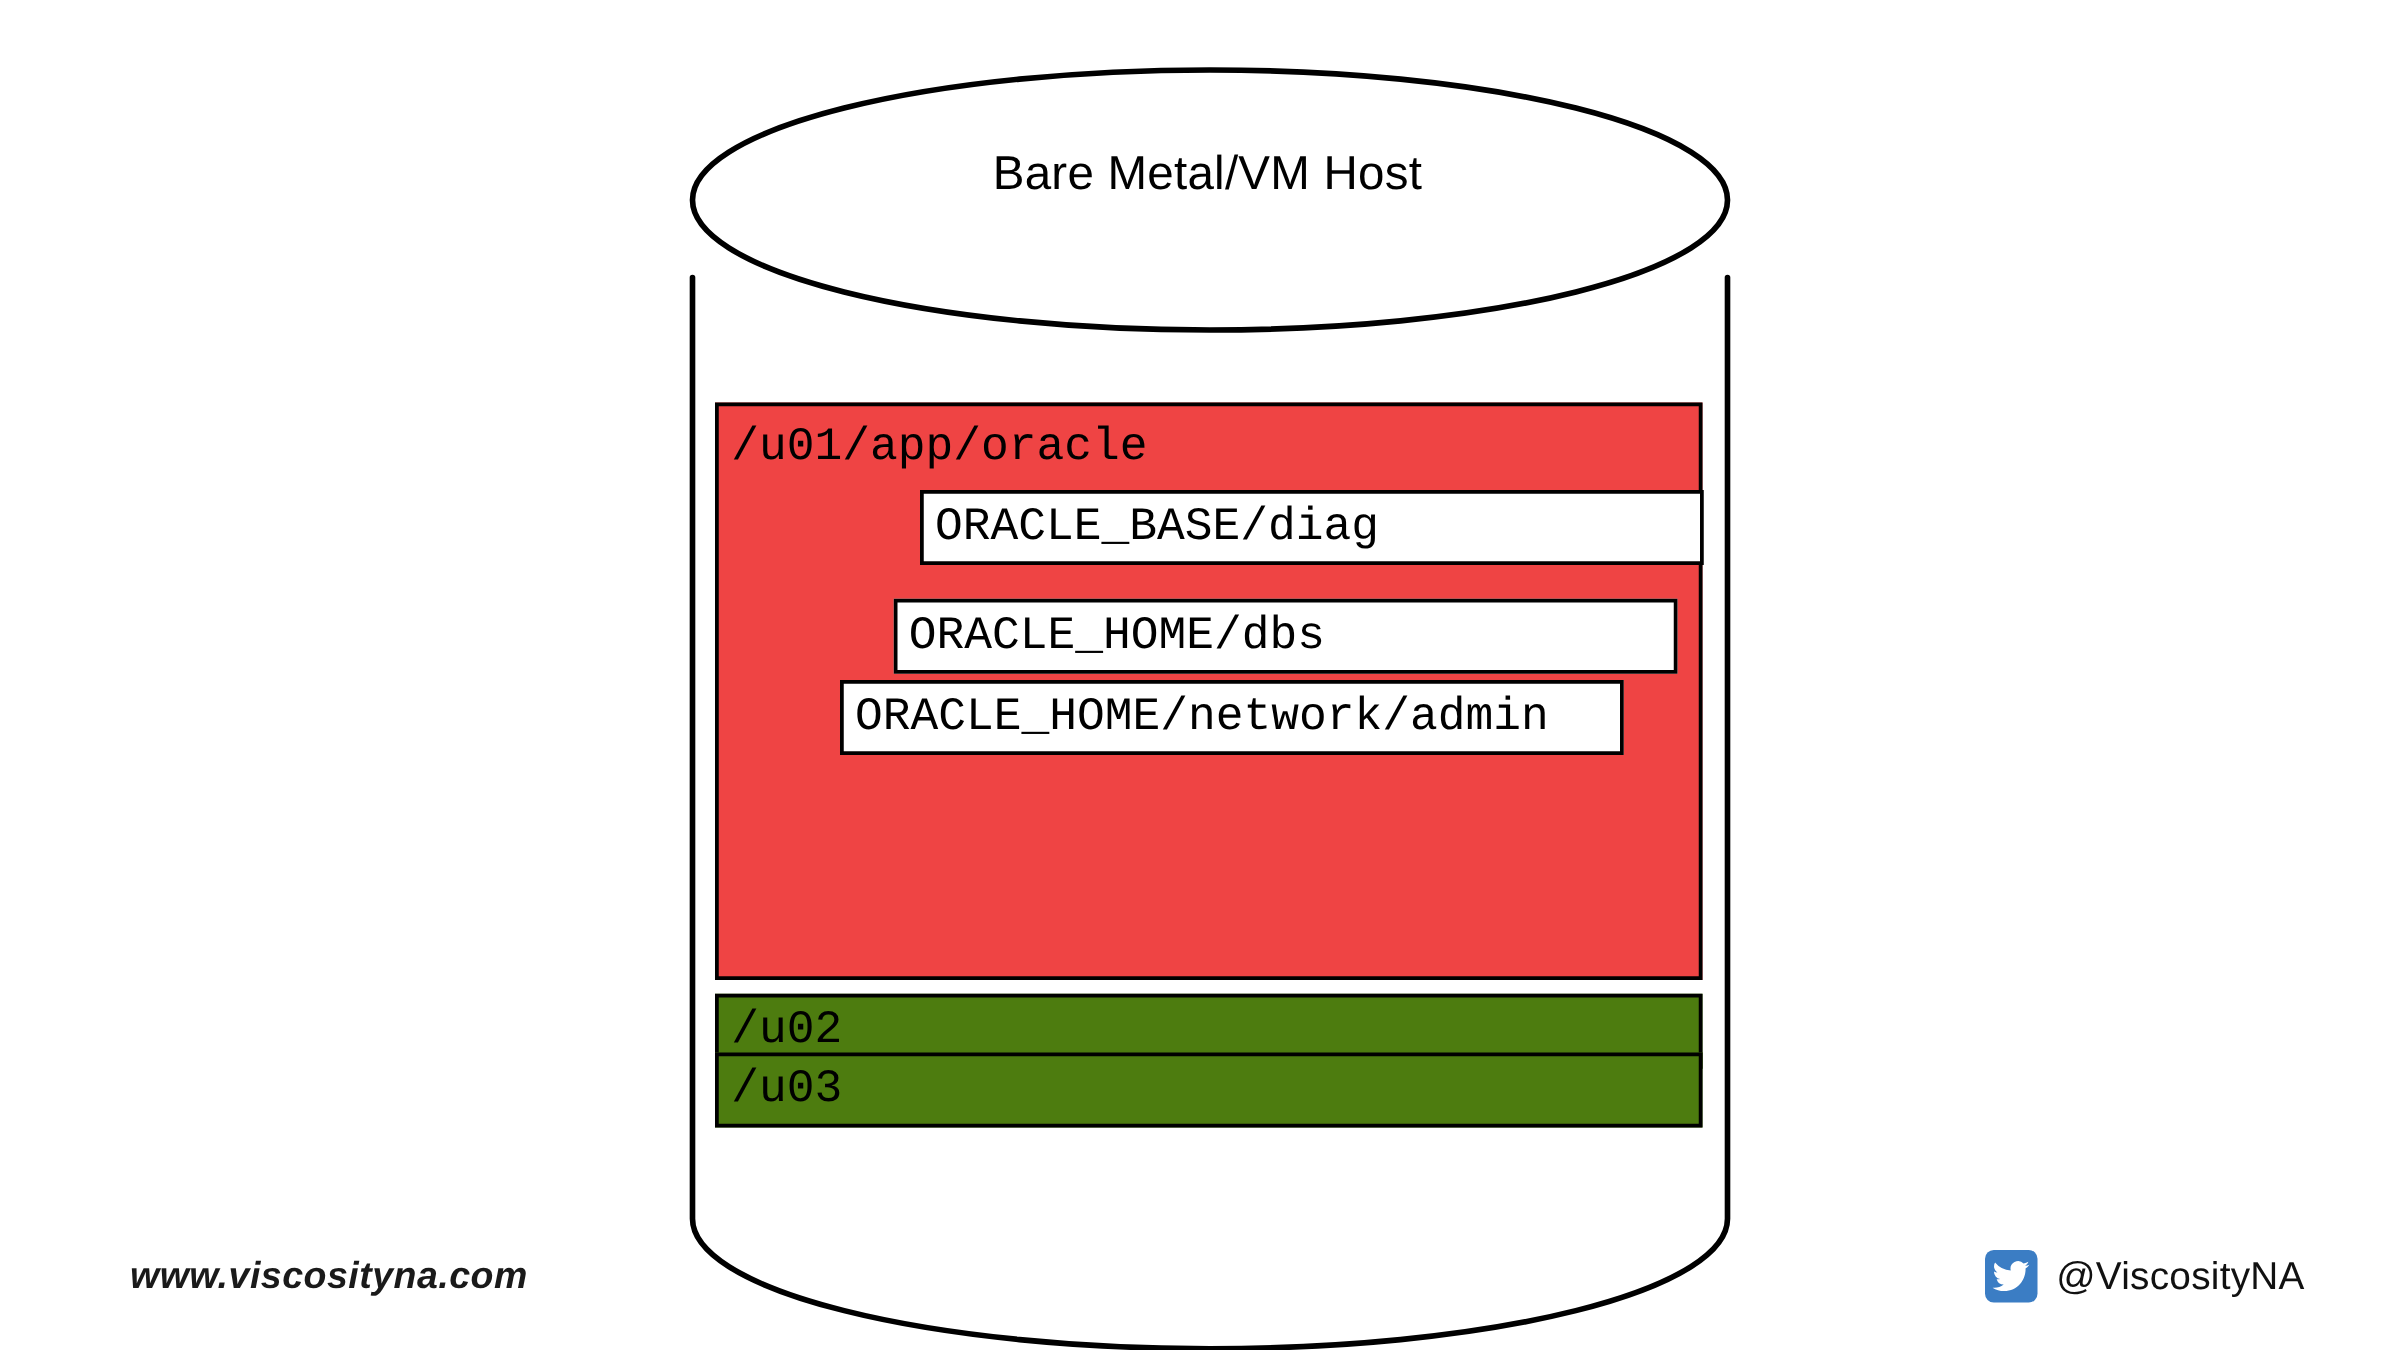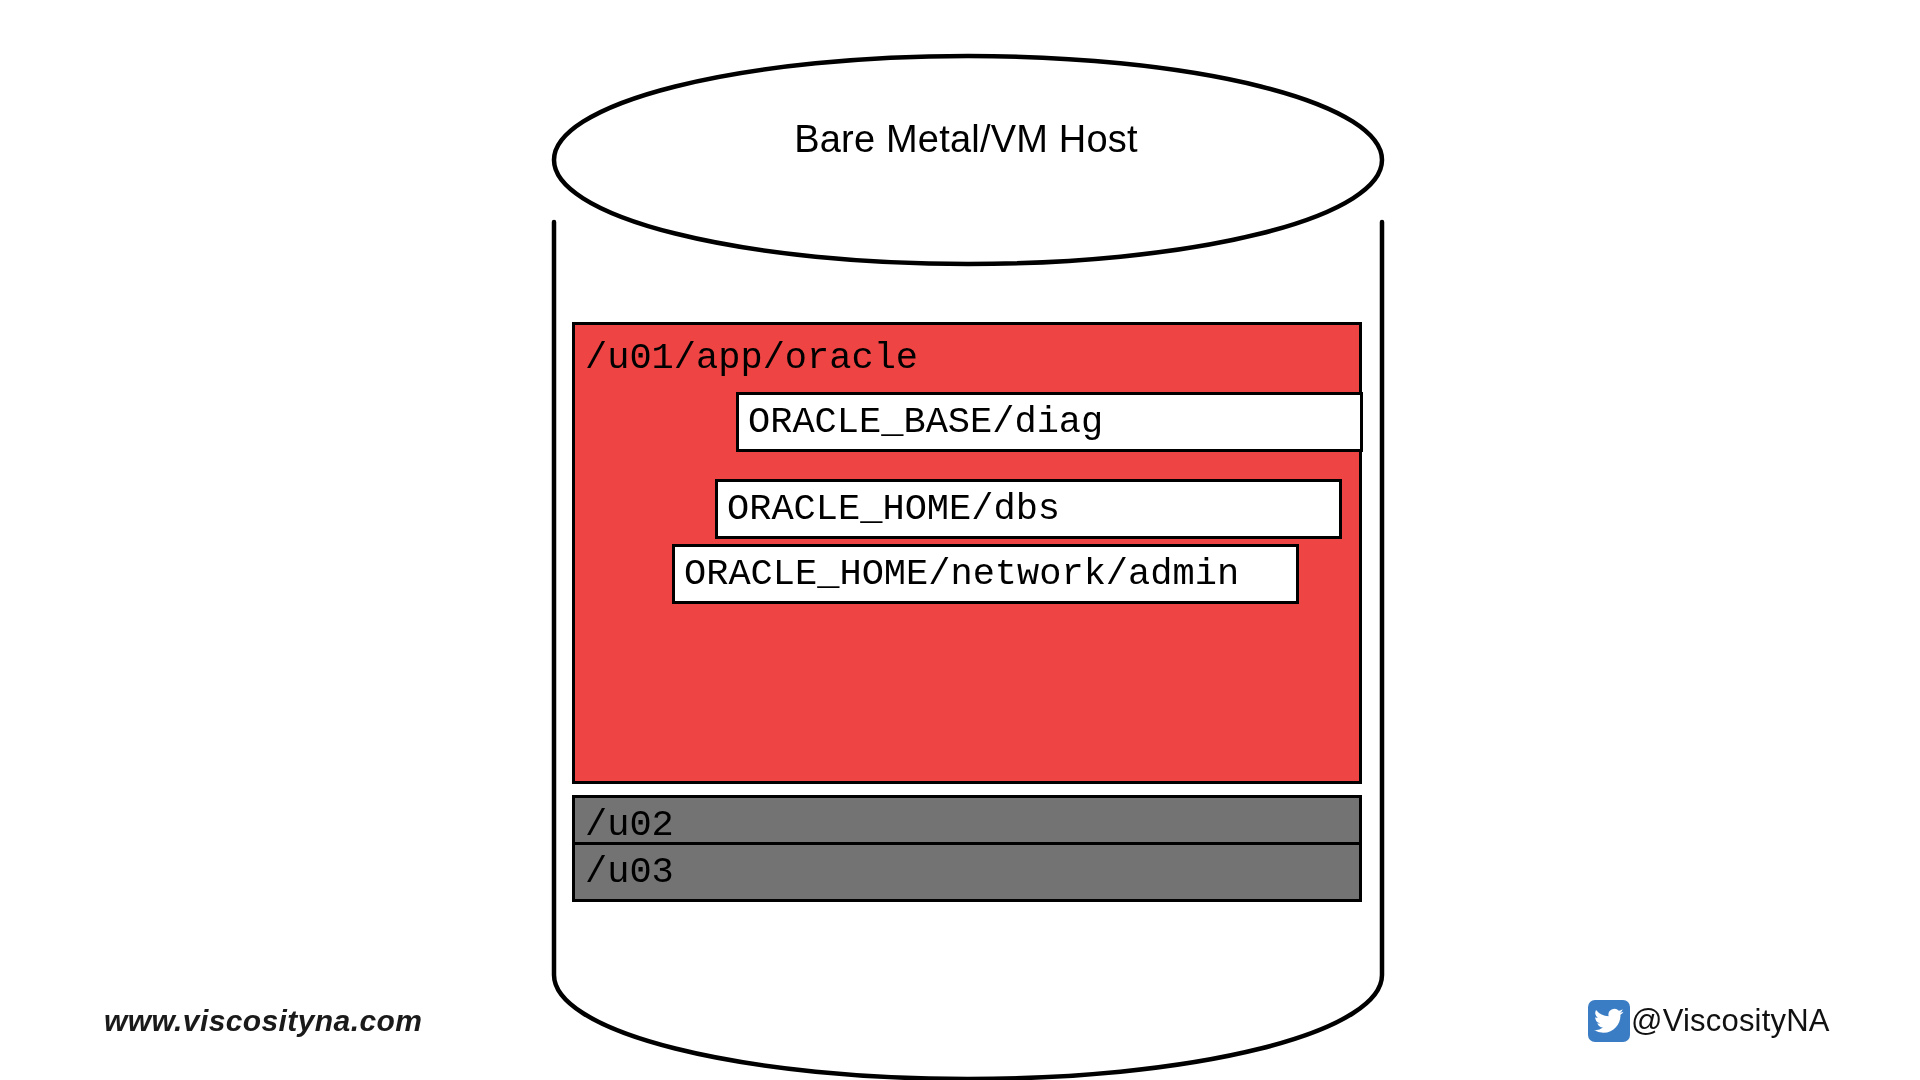--- a/index.html
+++ b/index.html
@@ -88,21 +88,21 @@
     white-space: nowrap;
   }
   #sub-diag    { left: 720px; top: 392px; width: 627px; height: 60px; margin-left: 16px; }
   #sub-dbs     { left: 715px; top: 468px; width: 627px; height: 60px; margin-top: 11px; }
   #sub-network { left: 672px; top: 544px; width: 627px; height: 60px; }
 
   #u02-box, #u03-box {
     left: 572px;
     width: 790px;
     height: 60px;
-    background: #737373;
+    background: #4d7c0f;
   }
   #u02-box { top: 795px; }
   #u03-box { top: 842px; }
   #u02-box .mount-label, #u03-box .mount-label {
     position: absolute;
     left: 10px;
     top: 50%;
     transform: translateY(-50%);
     white-space: nowrap;
   }
@@ -120,21 +120,21 @@
     white-space: nowrap;
     font-style: italic;
   }
 
   #twitter-badge {
     position: absolute;
     left: 1588px;
     top: 1000px;
     display: flex;
     align-items: center;
-    gap: 1px;
+    gap: 15px;
     white-space: nowrap;
   }
   #twitter-icon {
     width: 42px;
     height: 42px;
     border-radius: 7px;
     background: #3b7dc4;
     display: flex;
     align-items: center;
     justify-content: center;

